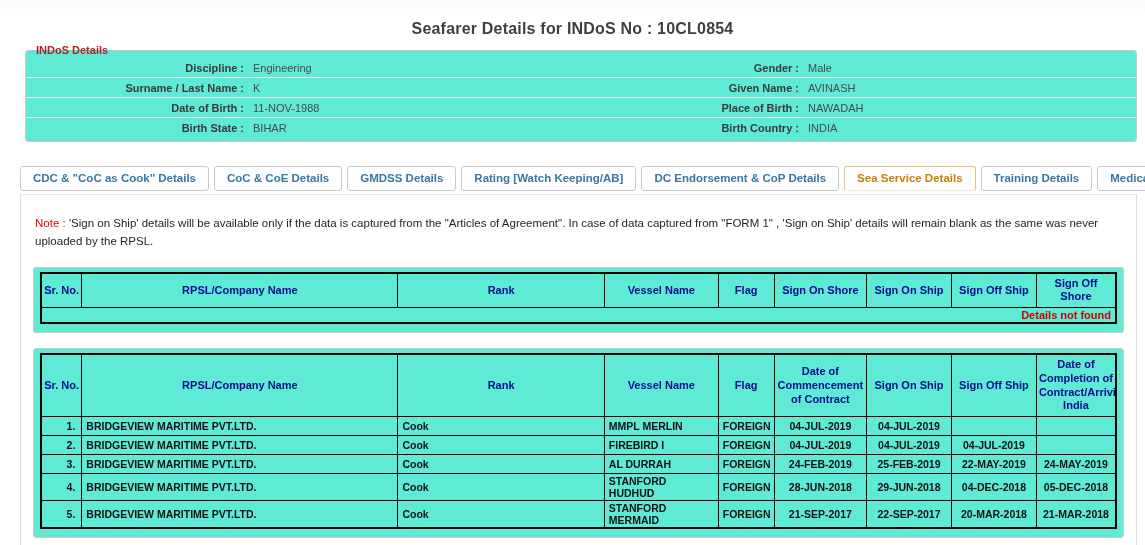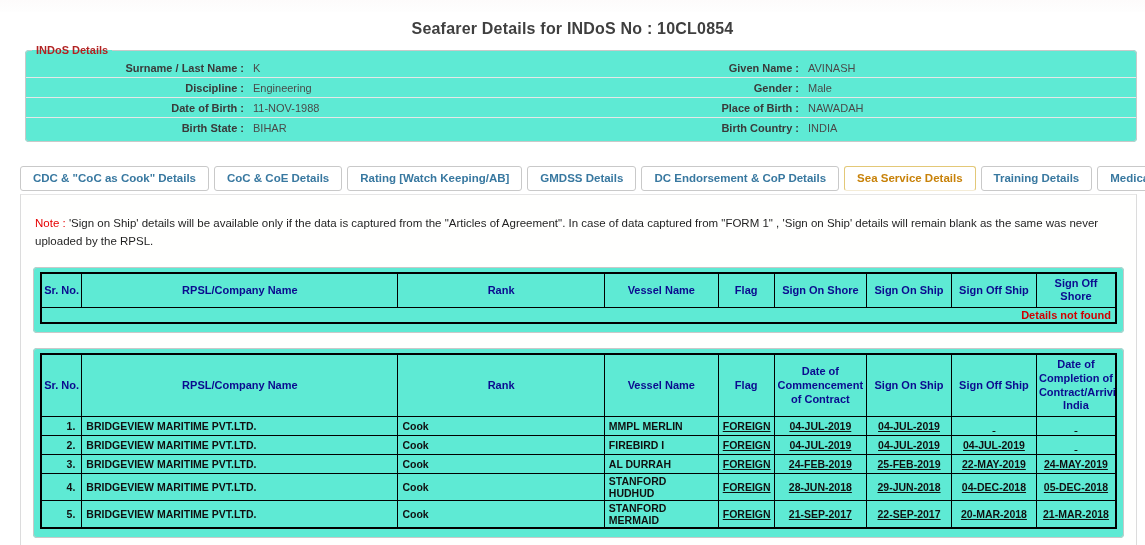--- a/index.html
+++ b/index.html
@@ -35,53 +35,53 @@
     margin:2px 2px 16px 2px; }
   .note .note-label { color:#e60000; }
 
   .tbl-fs { margin-bottom:15px; padding:4px 6px 8px 6px; }
 
   table { width:100%; border-collapse:collapse; border:2px solid #000; table-layout:fixed; }
   th, td { border:1px solid #000; overflow:hidden; }
   th { font-size:11px; font-weight:bold; color:#0b0b8f; text-align:center;
     padding:3px 2px; line-height:1.25; }
   td { font-size:10.5px; font-weight:bold; color:#101010; height:19px; padding:1px 4px; }
-  td.c { text-align:center;text-decoration:underline; }
+  td.c { text-align:center; }
   td.r { text-align:right; padding-right:6px; }
   td.empty-msg { color:#d10000; text-align:right; font-size:11px; height:15px; }
 </style>
 </head>
 <body>
 
 <div class="top-strip"></div>
 
 <div class="page-title">Seafarer Details for INDoS No : 10CL0854</div>
 
 <div class="wrap">
   <fieldset class="indos-fs">
     <legend>INDoS Details</legend>
     <div>
         <div class="frow">
           <div class="fcell">
+            <span class="flabel">Discipline :</span>
+            <span class="fvalue">Engineering</span>
+          </div>
+          <div class="fcell">
+            <span class="flabel">Gender :</span>
+            <span class="fvalue">Male</span>
+          </div>
+        </div>
+        <div class="frow">
+          <div class="fcell">
             <span class="flabel">Surname / Last Name :</span>
             <span class="fvalue">K</span>
           </div>
           <div class="fcell">
             <span class="flabel">Given Name :</span>
             <span class="fvalue">AVINASH</span>
-          </div>
-        </div>
-        <div class="frow">
-          <div class="fcell">
-            <span class="flabel">Discipline :</span>
-            <span class="fvalue">Engineering</span>
-          </div>
-          <div class="fcell">
-            <span class="flabel">Gender :</span>
-            <span class="fvalue">Male</span>
           </div>
         </div>
         <div class="frow">
           <div class="fcell">
             <span class="flabel">Date of Birth :</span>
             <span class="fvalue">11-NOV-1988</span>
           </div>
           <div class="fcell">
             <span class="flabel">Place of Birth :</span>
             <span class="fvalue">NAWADAH</span>
@@ -96,22 +96,22 @@
             <span class="flabel">Birth Country :</span>
             <span class="fvalue">INDIA</span>
           </div>
         </div>
       </div>
   </fieldset>
 
   <div class="tab-bar">
       <div class="tab">CDC &amp; "CoC as Cook" Details</div>
       <div class="tab">CoC &amp; CoE Details</div>
+      <div class="tab">GMDSS Details</div>
       <div class="tab">Rating [Watch Keeping/AB]</div>
-      <div class="tab">GMDSS Details</div>
       <div class="tab">DC Endorsement &amp; CoP Details</div>
       <div class="tab active">Sea Service Details</div>
       <div class="tab">Training Details</div>
       <div class="tab">Medical Fitness Certificate</div>
     </div>
 
   <div class="panel">
     <div class="note">
       <span class="note-label">Note :</span><span> 'Sign on Ship' details will be available only if the data is captured from the "Articles of Agreement". In case of data captured from "FORM 1" , 'Sign on Ship' details will remain blank as the same was never uploaded by the RPSL.</span>
     </div>

